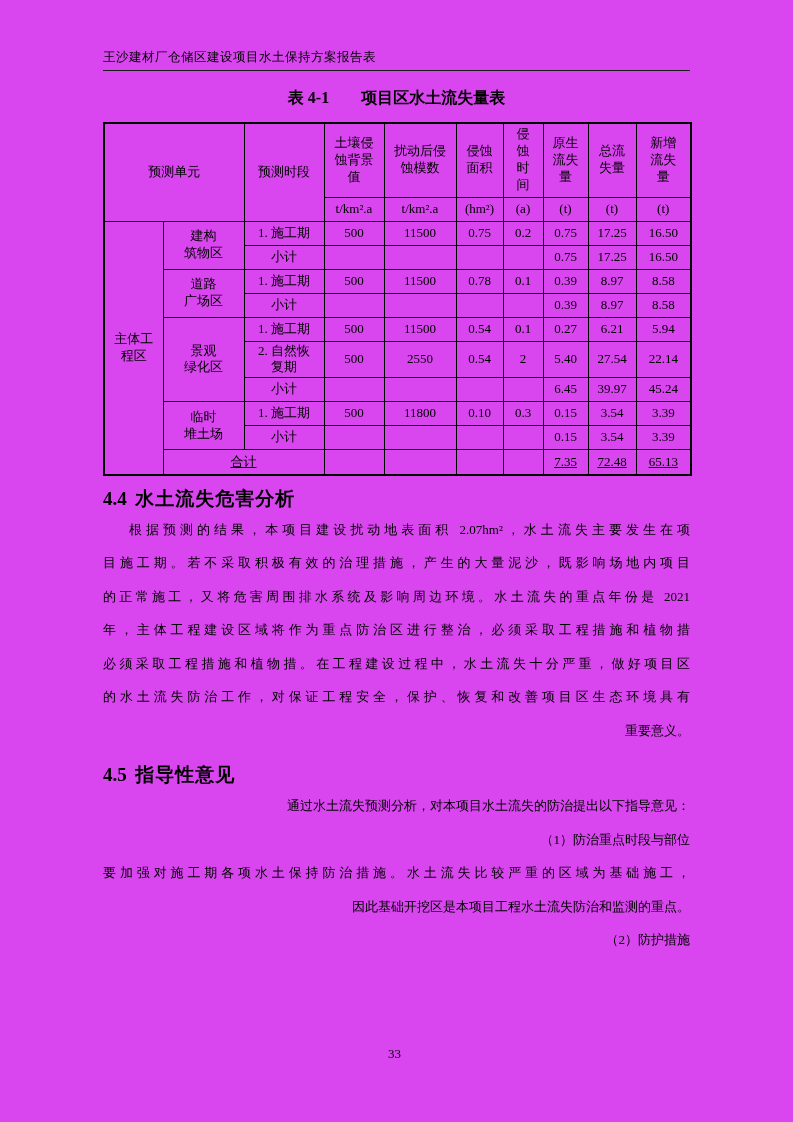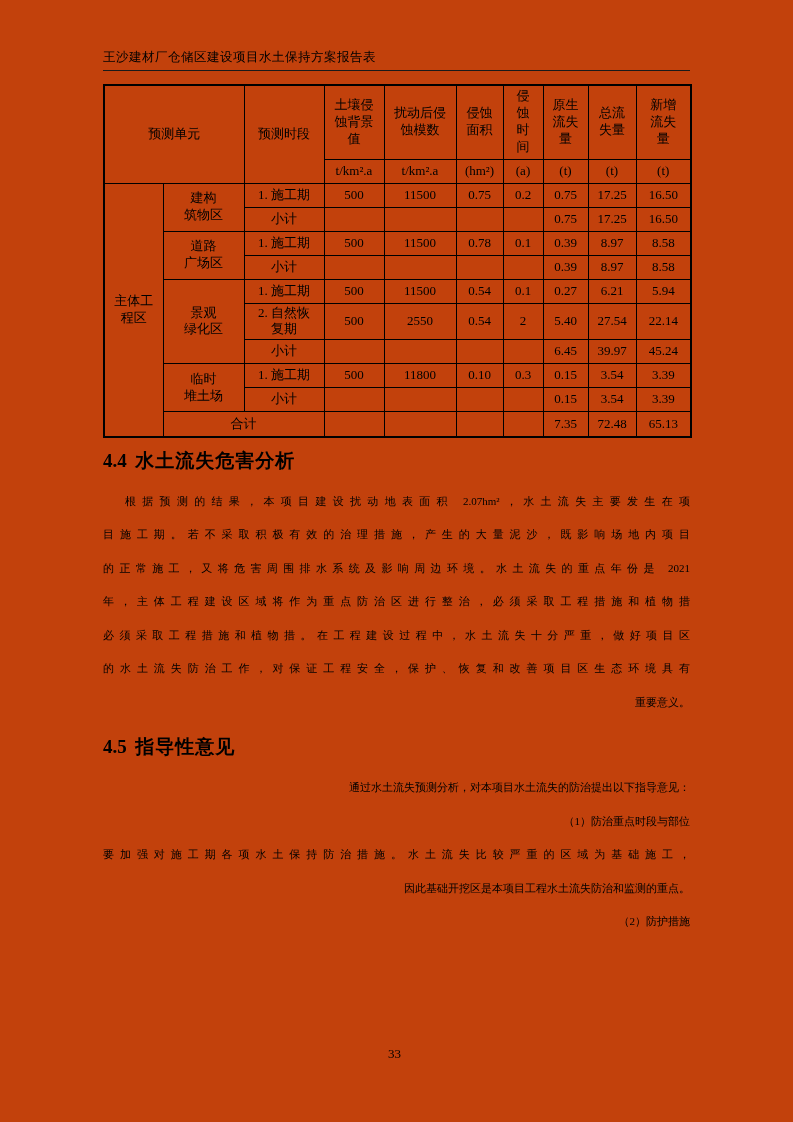--- a/index.html
+++ b/index.html
@@ -1,21 +1,21 @@
 <!DOCTYPE html>
 <html><head>
 <meta charset="utf-8">
 <style>
   html, body { margin: 0; padding: 0; background: #ffffff; }
   .page {
     position: relative;
     width: 793px;
     height: 1122px;
     margin: 0 auto;
-    background: #c2410c;
+    background: #d946ef;
     color: #000;
     font-family: "Liberation Serif", "DejaVu Serif", serif;
     box-sizing: border-box;
     padding: 49px 103px 0 103px;
     overflow: hidden;
   }
   
   .doc-header {
     font-size: 12.5px;
     line-height: 17px;
@@ -48,32 +48,32 @@
     padding: 1px 2px;
     font-weight: normal;
     line-height: 1.3;
     white-space: pre-line;
     overflow: hidden;
   }
   table.tbl tr       { height: 24px; }
   table.tbl tr.hrow1 { height: 74px; }
   table.tbl tr.hrow2 { height: 24px; }
   table.tbl tr.tall  { height: 36px; }
-  table.tbl tr.total { height: 25px; }
+  table.tbl tr.total { height: 25px; text-decoration: underline; }
   
   .sec-heading {
     margin-top: 9px;
     font-size: 19px;
     font-weight: bold;
     line-height: 28px;
   }
   .sec-heading .sec-no { font-family: "Liberation Serif", serif; margin-right: 0.45em; }
   .sec-heading .sec-title { font-family: "Liberation Sans", sans-serif; letter-spacing: 1px; }
   
-  .para { margin-top: 10px; font-size: 11px; }
+  .para { font-size: 13px; }
   .para .line { line-height: 33.5px; height: 33.5px; text-align: right; }
   .para .indent { text-indent: 2em; }
   .para .fill { text-align: justify; text-align-last: justify; }
   
   .page-footer {
     position: absolute;
     left: 0; right: 4px;
     bottom: 60px;
     text-align: center;
     font-size: 13px;
@@ -81,20 +81,23 @@
 </style>
 </head>
 <body>
 
 <div class="page">
 
   <div class="doc-header">
     <span>王沙建材厂仓储区建设项目水土保持方案报告表</span>
   </div>
 
+  <div class="tbl-caption">
+    <span class="cap-label">表 4-1</span><span>项目区水土流失量表</span>
+  </div>
 
   <table class="tbl">
     <colgroup>
       <col style="width:59px">
         <col style="width:81px">
         <col style="width:80px">
       <col style="width:60px">
         <col style="width:72px">
         <col style="width:47px">
       <col style="width:40px">

